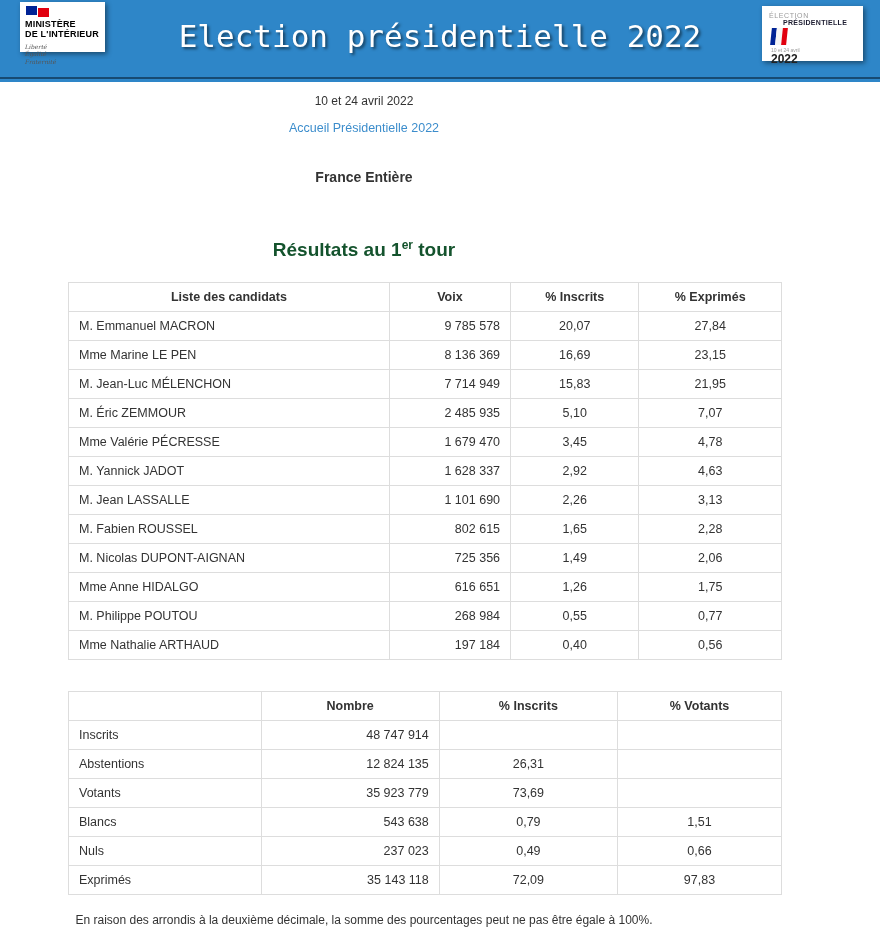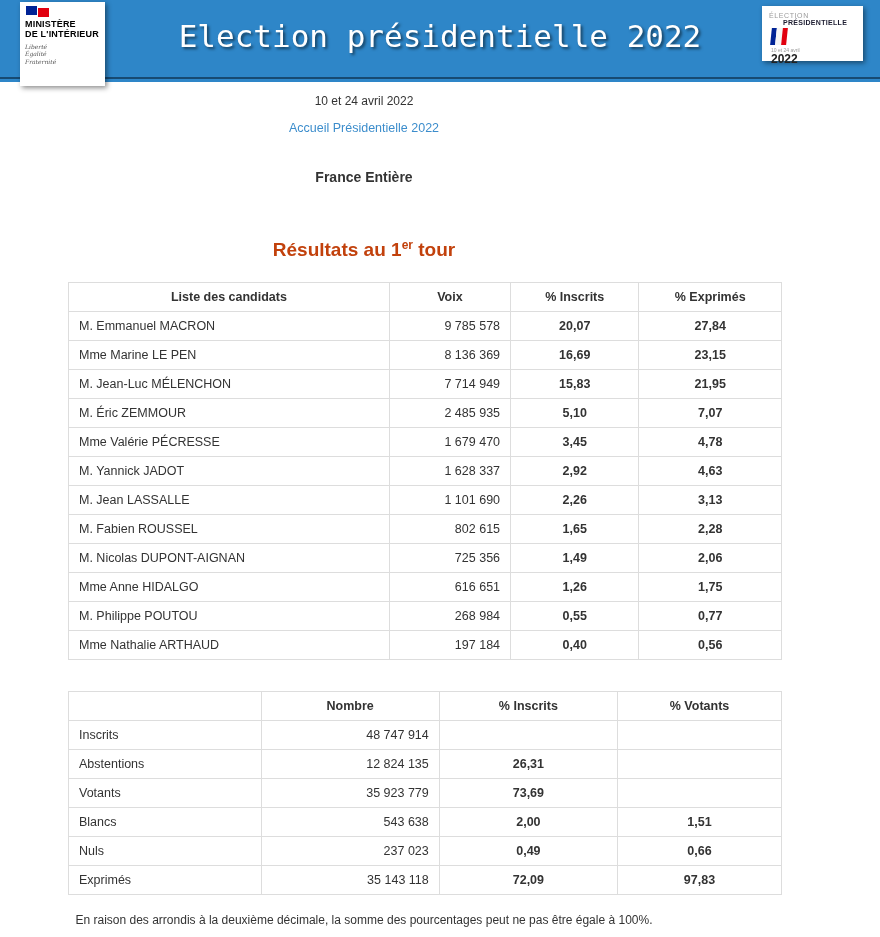--- a/index.html
+++ b/index.html
@@ -25,21 +25,21 @@
     text-shadow:2px 2px 3px rgba(0,0,0,0.55);
     letter-spacing:0px;
   }
 
   .logo-box {
     position:absolute; background:#fff;
     box-shadow:2px 2px 5px rgba(0,0,0,0.45);
   }
 
   
-  .ministry { left:20px; top:2px; width:85px; height:84px; padding:4px 5px; }
+  .ministry { left:20px; top:2px; width:85px; height:50px; padding:4px 5px; }
   .flag { display:flex; gap:1px; margin-bottom:2px; margin-left:1px; }
   .flag .fb { width:11px; height:9px; background:#002395; }
   .flag .fr { width:11px; height:9px; background:#e1000f; margin-top:2px; }
   .min-line {
     font-size:9px; font-weight:bold; color:#000;
     line-height:1.15; letter-spacing:0.2px;
   }
   .motto { margin-top:3px; }
   .motto div {
     font-family:"DejaVu Serif", serif; font-style:italic;
@@ -60,34 +60,34 @@
   .el-year { font-size:12px; font-weight:bold; color:#222; margin-left:2px; line-height:1; }
 
   
   .content { width:592px; margin-left:68px; }
 
   .date-line { text-align:center; font-size:12px; color:#333; margin-top:12px; }
   .home-link-line { text-align:center; margin-top:10px; }
   .home-link { font-size:12.5px; color:#3c8dcc; text-decoration:none; cursor:pointer; }
 
   .region-title { text-align:center; font-size:14px; font-weight:bold; color:#333; margin-top:33px; }
-  .results-heading { text-align:center; font-size:19px; font-weight:bold; color:#c2410c; margin-top:53px; }
+  .results-heading { text-align:center; font-size:19px; font-weight:bold; color:#14532d; margin-top:53px; }
   .results-heading sup { font-size:12px; }
 
   table {
     width:714px; border-collapse:collapse;
     font-size:12.5px; color:#333;
   }
   .results-table { margin-top:21px; }
   .participation-table { margin-top:31px; }
   th, td { border:1px solid #ddd; height:29px; padding:4px 10px; }
   th { font-weight:bold; text-align:center; }
   td.cell-left  { text-align:left; }
   td.cell-right { text-align:right; }
-  td.cell-center{ text-align:center;font-weight:bold; }
+  td.cell-center{ text-align:center; }
 
   .results-table col.c1 { width:45%; }
   .results-table col.c2 { width:17%; }
   .results-table col.c3 { width:18%; }
   .results-table col.c4 { width:20%; }
 
   .participation-table col.c1 { width:27%; }
   .participation-table col.c2 { width:25%; }
   .participation-table col.c3 { width:25%; }
   .participation-table col.c4 { width:23%; }
@@ -282,21 +282,21 @@
         <tr>
           <td class="cell-left">Votants</td>
           <td class="cell-right">35 923 779</td>
           <td class="cell-center">73,69</td>
           <td class="cell-center"></td>
         </tr>
 
         <tr>
           <td class="cell-left">Blancs</td>
           <td class="cell-right">543 638</td>
-          <td class="cell-center">2,00</td>
+          <td class="cell-center">0,79</td>
           <td class="cell-center">1,51</td>
         </tr>
 
         <tr>
           <td class="cell-left">Nuls</td>
           <td class="cell-right">237 023</td>
           <td class="cell-center">0,49</td>
           <td class="cell-center">0,66</td>
         </tr>
 

